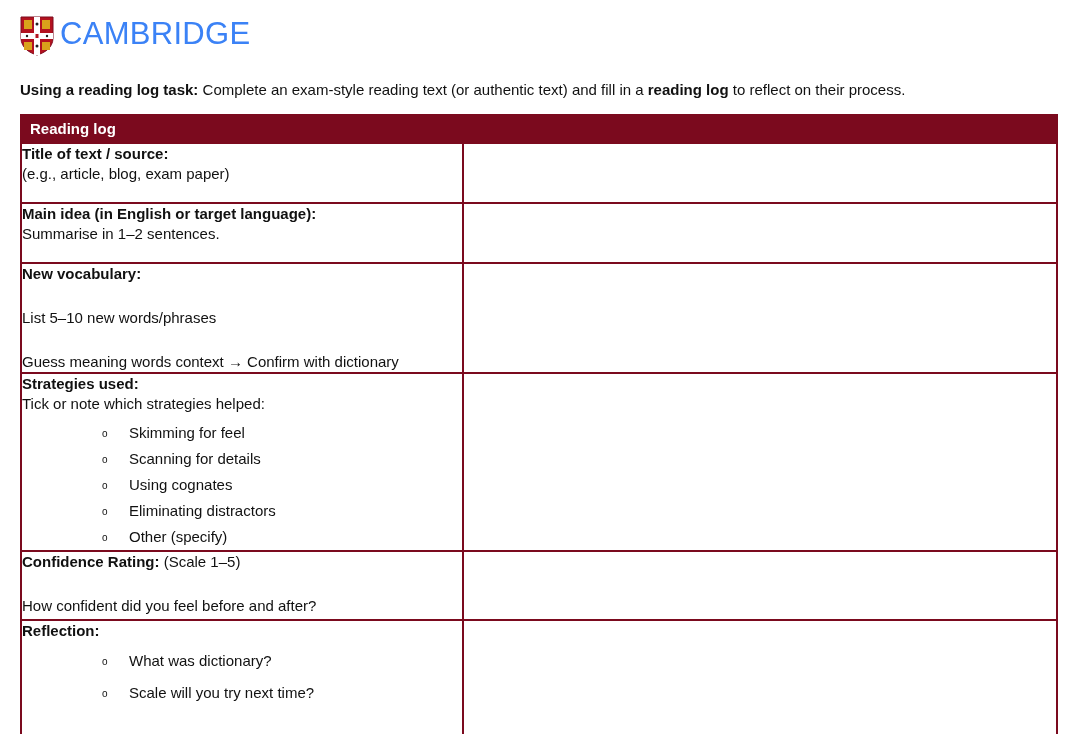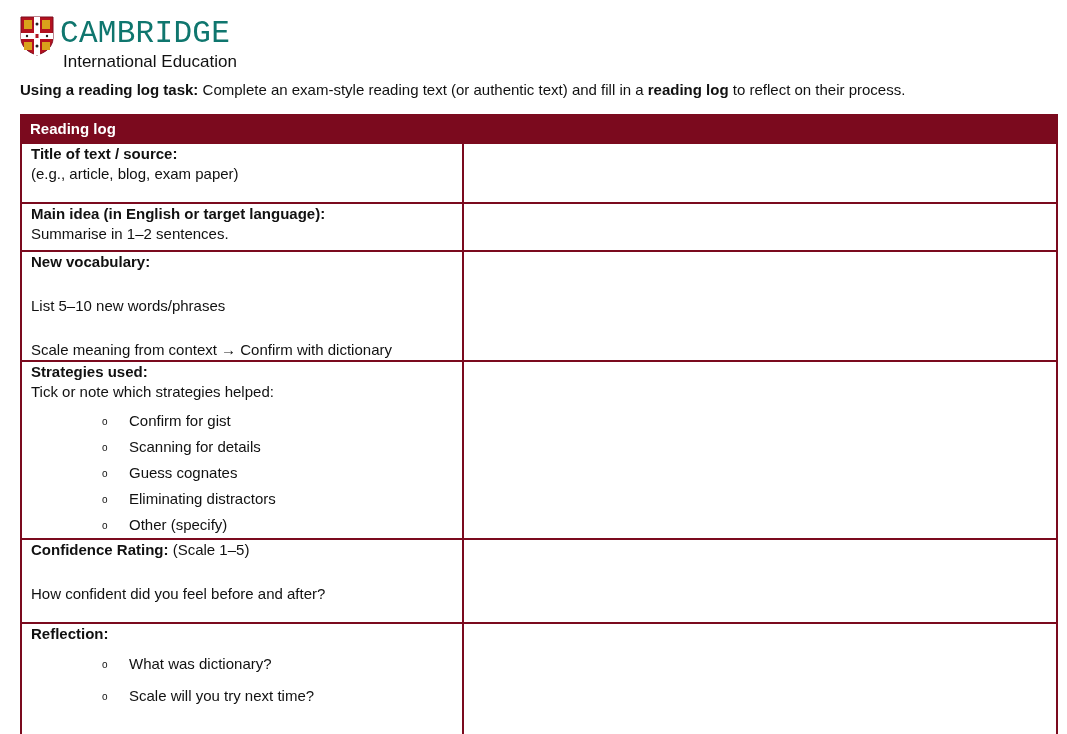--- a/index.html
+++ b/index.html
@@ -5,22 +5,22 @@
   html, body { margin: 0; padding: 0; background: #ffffff; }
   body {
     width: 1067px; height: 734px; position: relative; overflow: hidden;
     font-family: "Liberation Sans", "DejaVu Sans", sans-serif;
     color: #111111;
   }
   .logo { position: absolute; left: 20px; top: 14px; width: 240px; height: 58px; }
   .crest { position: absolute; left: 0; top: 2px; width: 34px; height: 40px; }
   .wordmark {
     position: absolute; left: 40px; top: 2px;
-    font-family: Liberation Mono, monospace;
-    font-size: 31px; letter-spacing: 0.3px; line-height: 36px; color: #0f766e;
+    font-family: Liberation Sans, sans-serif;
+    font-size: 31px; letter-spacing: 0.3px; line-height: 36px; color: #3b82f6;
   }
   .subwordmark {
     position: absolute; left: 43px; top: 38px;
     font-family: "Liberation Sans", sans-serif; font-size: 17px; color: #111;
   }
   .intro {
     position: absolute; left: 20px; top: 81px; font-size: 15px; white-space: nowrap;
   }
   .intro b { font-weight: bold; }
 
@@ -30,21 +30,21 @@
     font-size: 15px;
   }
   table.log td, table.log th { border: 2px solid #7b0a1e; vertical-align: top; padding: 0; }
   table.log th {
     background: #7b0a1e; color: #ffffff; text-align: left; font-weight: bold;
     height: 28px; padding: 4px 8px 0 8px; box-sizing: border-box;
   }
   td.left { width: 442px; padding: 7px 8px 0 8px; box-sizing: border-box; }
   td.right { width: auto; }
   .lbl { font-weight: bold; }
-  .line { line-height: 20px; padding-left: 9px; }
+  .line { line-height: 20px; }
   .gap { margin-top: 24px; }
   ul.opts { list-style: none; margin: 6px 0 0 0; padding: 0 0 0 80px; }
   ul.opts li { position: relative; padding-left: 27px; line-height: 26px; }
   ul.opts li .bullet {
     position: absolute; left: 0; top: 0; font-size: 10px; line-height: 28px;
   }
 </style>
 </head>
 <body>
 
@@ -57,72 +57,71 @@
     <rect x="4" y="4" width="8" height="9" fill="#d9a21b"></rect>
     <rect x="22" y="4" width="8" height="9" fill="#d9a21b"></rect>
     <rect x="4" y="26" width="8" height="8" fill="#d9a21b"></rect>
     <rect x="22" y="26" width="8" height="8" fill="#d9a21b"></rect>
     <circle cx="17" cy="8" r="1.5" fill="#222"></circle>
     <circle cx="17" cy="30" r="1.5" fill="#222"></circle>
     <circle cx="7" cy="20" r="1.2" fill="#222"></circle>
     <circle cx="27" cy="20" r="1.2" fill="#222"></circle>
   </svg>
   <div class="wordmark">CAMBRIDGE</div>
-  <div class="subwordmark">International Education</div>
 </div>
 
 <div class="intro"><b>Using a reading log task:</b><span> Complete an exam-style reading text (or authentic text) and fill in a </span><b>reading log</b><span> to reflect on their process.</span></div>
 
 <table class="log">
   <tbody>
       <tr>
     <th colspan="2">Reading log</th>
   </tr>
 
   <tr style="height:60px;">
     <td class="left">
       <div class="line lbl">Title of text / source:</div>
       <div class="line">(e.g., article, blog, exam paper)</div>
     </td>
     <td class="right"></td>
   </tr>
 
-  <tr style="height:48px;">
+  <tr style="height:60px;">
     <td class="left">
       <div class="line lbl">Main idea (in English or target language):</div>
       <div class="line">Summarise in 1–2 sentences.</div>
     </td>
     <td class="right"></td>
   </tr>
 
   <tr style="height:80px;">
     <td class="left">
       <div class="line lbl">New vocabulary:</div>
       <div class="line gap">List 5–10 new words/phrases</div>
-      <div class="line gap">Scale meaning from context → Confirm with dictionary</div>
+      <div class="line gap">Guess meaning words context → Confirm with dictionary</div>
     </td>
     <td class="right"></td>
   </tr>
 
   <tr style="height:170px;margin-left:24px;">
     <td class="left">
       <div class="line lbl">Strategies used:</div>
       <div class="line">Tick or note which strategies helped:</div>
       <ul class="opts">
-        <li><span class="bullet">o</span><span>Confirm for gist</span></li>
+        <li><span class="bullet">o</span><span>Skimming for feel</span></li>
         <li><span class="bullet">o</span><span>Scanning for details</span></li>
-        <li><span class="bullet">o</span><span>Guess cognates</span></li>
+        <li><span class="bullet">o</span><span>Using cognates</span></li>
         <li><span class="bullet">o</span><span>Eliminating distractors</span></li>
         <li><span class="bullet">o</span><span>Other (specify)</span></li>
       </ul>
     </td>
     <td class="right"></td>
   </tr>
 
-  <tr style="height:84px;">
+  <tr style="height:69px;">
     <td class="left">
       <div class="line"><span class="lbl">Confidence Rating:</span><span> (Scale 1–5)</span></div>
       <div class="line gap">How confident did you feel before and after?</div>
     </td>
     <td class="right"></td>
   </tr>
 
   <tr style="height:116px;margin-top:48px;">
     <td class="left">
       <div class="line lbl">Reflection:</div>

